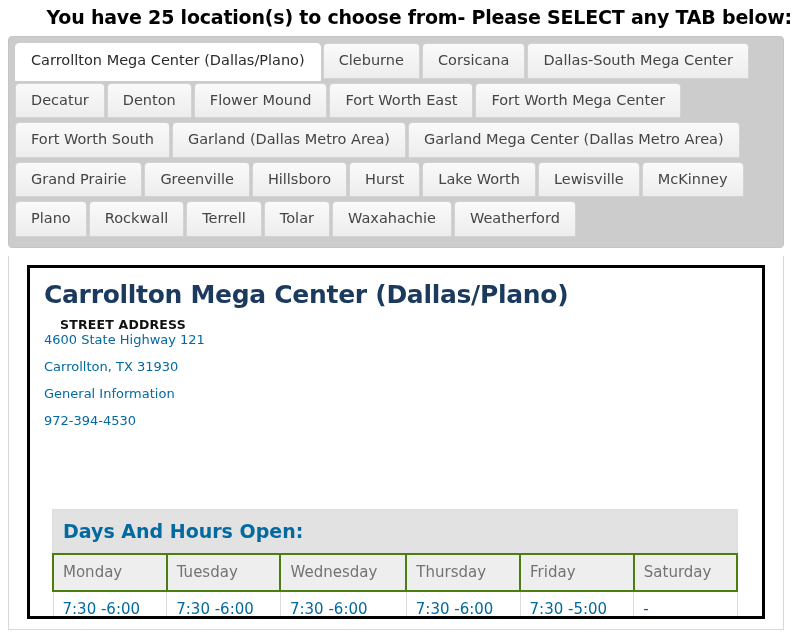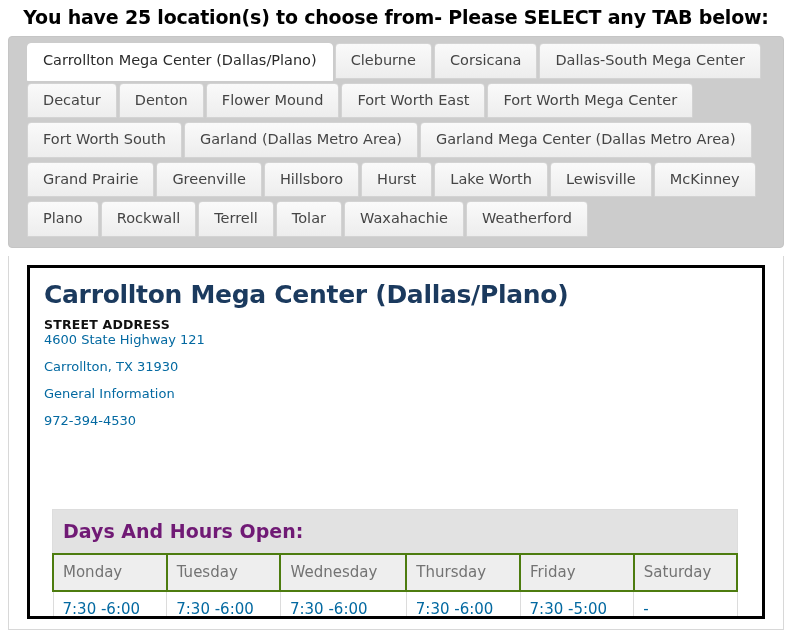--- a/index.html
+++ b/index.html
@@ -12,33 +12,33 @@
     background: #ffffff;
     font-family: "DejaVu Sans", "Liberation Sans", sans-serif;
     overflow: hidden;
   }
 
   
   .page-heading {
     font-size: 19px;
     font-weight: bold;
     color: #000000;
-    text-align: center;
+    text-align: right;
     padding: 6px 0 8px 0;
     letter-spacing: -0.2px;
     white-space: nowrap;
   }
 
   
   .tabs-widget {
     margin: 0 8px;
     background: #cccccc;
     border: 1px solid #c5c5c5;
     border-radius: 4px;
-    padding: 6px 6px 6px 18px;
+    padding: 6px 6px 6px 6px;
     box-sizing: border-box;
     width: 776px;
   }
   .tab-rows {
     display: block;
     line-height: 0;
   }
   .tab {
     display: inline-block;
     vertical-align: bottom;
@@ -89,42 +89,42 @@
     font-weight: bold;
     color: #1b3a5e;
     margin: 2px 0 8px 2px;
     letter-spacing: -0.3px;
     white-space: nowrap;
   }
   .addr-label {
     font-size: 12.5px;
     font-weight: bold;
     color: #111111;
-    margin: 0 0 1px 2px;
+    margin: 0 0 1px 18px;
     letter-spacing: 0.2px;
   }
   .addr-line {
     font-size: 13px;
     color: #0369a1;
     margin: 0 0 0 2px;
     line-height: 1.1;
   }
   .addr-gap {
     margin-top: 13px;
   }
 
   
   .hours-wrap {
     margin-top: 80px;
     margin-left: 10px;
     margin-right: 10px;
   }
   .hours-header {
     background: #e2e2e2;
-    color: #701a75;
+    color: #0369a1;
     font-size: 19px;
     font-weight: bold;
     padding: 10px 10px 11px 10px;
     border: 1px solid #dddddd;
     border-bottom: none;
     box-sizing: border-box;
   }
   table.hours {
     border-collapse: collapse;
     width: 100%;

